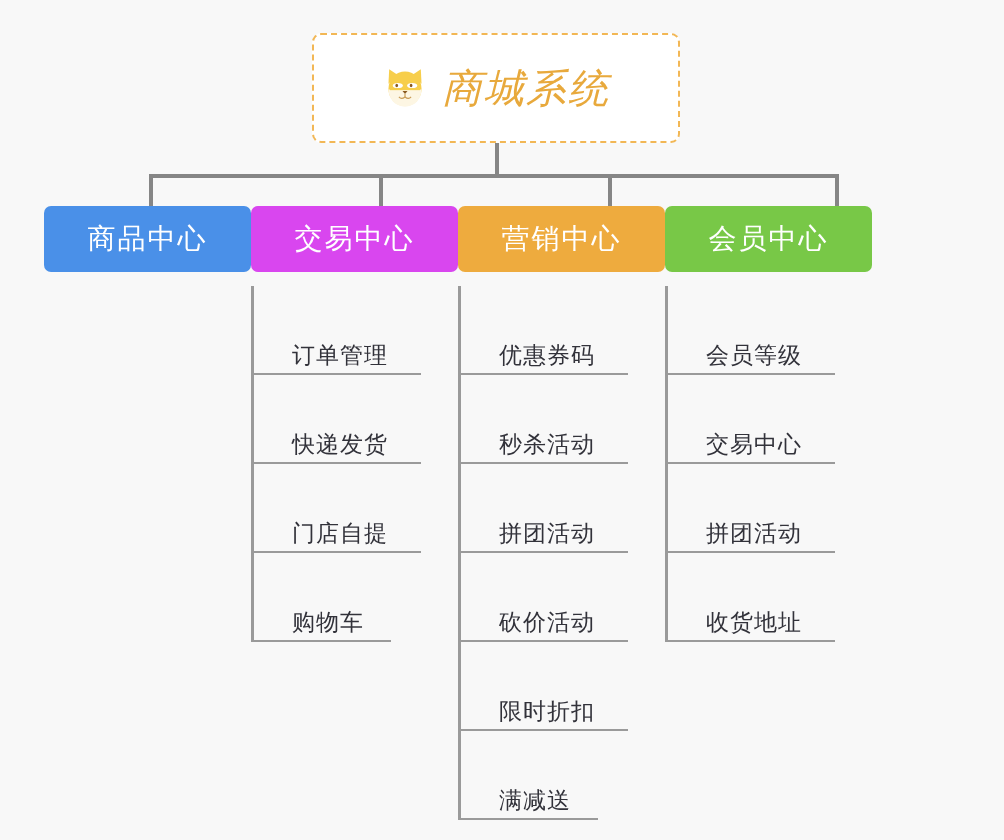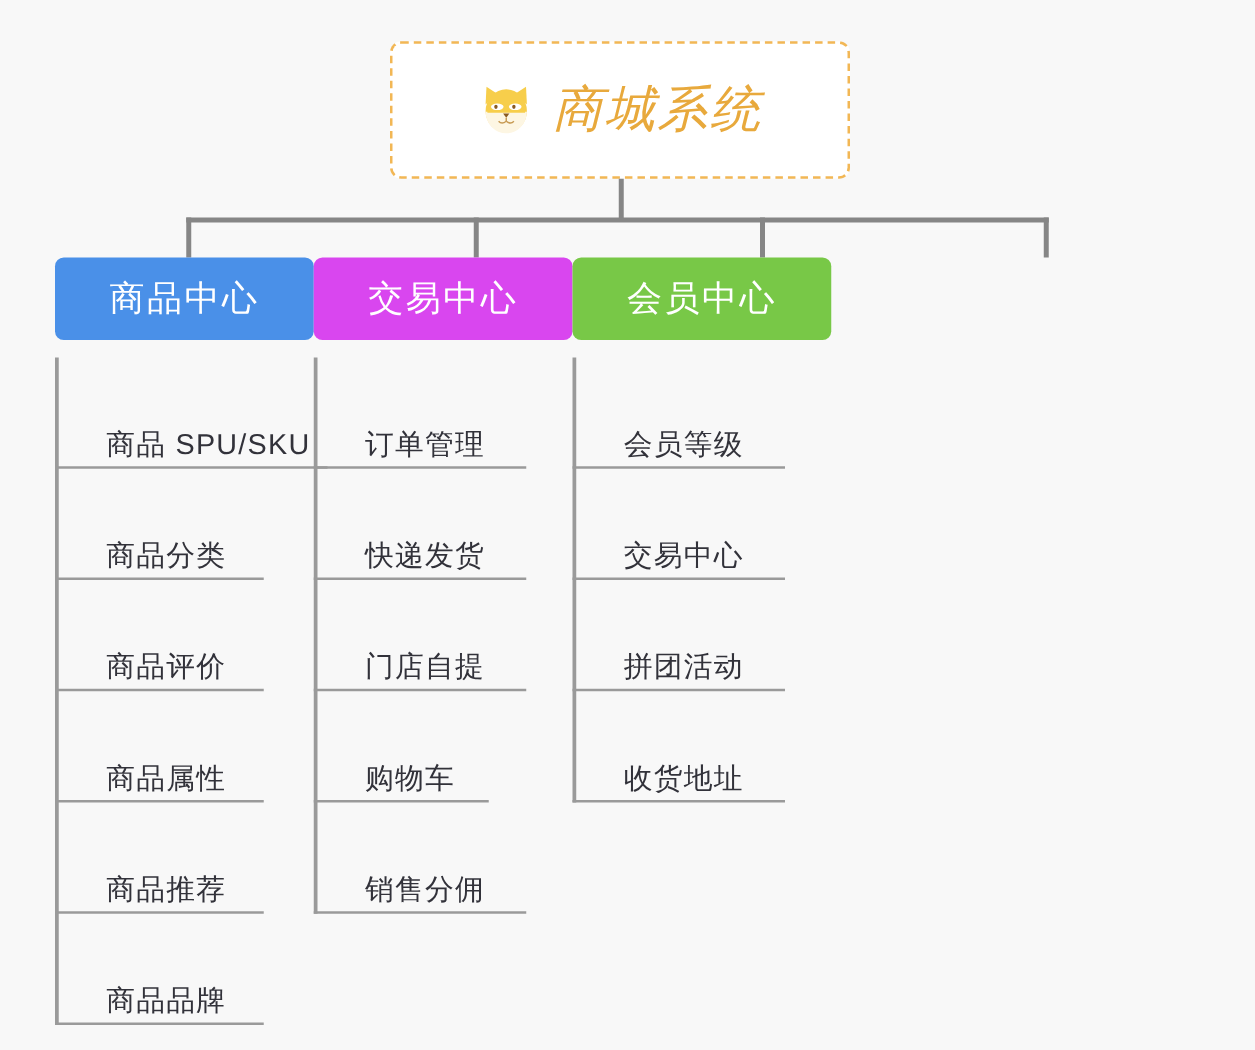--- a/index.html
+++ b/index.html
@@ -141,65 +141,67 @@
   <div class="conn conn-drop" style="left:379px"></div>
   <div class="conn conn-drop" style="left:608px"></div>
   <div class="conn conn-drop" style="left:835px"></div>
 
   <div class="columns">
 
     <div class="column col-0">
       <div class="cat-box" style="background:#4a90e8">
         <span>商品中心</span>
       </div>
-      <div class="leaves">
-        <div class="leaf">
-            <span>商品 SPU/SKU</span>
-          </div>
-        <div class="leaf w-narrow">
-            <span>商品分类</span>
-          </div>
-        <div class="leaf w-narrow">
-            <span>商品评价</span>
-          </div>
-        <div class="leaf w-narrow">
-            <span>商品属性</span>
-          </div>
-        <div class="leaf w-narrow">
-            <span>商品推荐</span>
-          </div>
-        <div class="leaf w-narrow">
-            <span>商品品牌</span>
-          </div>
-      </div>
     </div>
 
     <div class="column col-1">
       <div class="cat-box" style="background:#d946ef">
         <span>交易中心</span>
       </div>
       <div class="leaves">
         <div class="leaf">
             <span>订单管理</span>
           </div>
         <div class="leaf">
             <span>快递发货</span>
           </div>
         <div class="leaf">
             <span>门店自提</span>
           </div>
         <div class="leaf w-narrow">
             <span>购物车</span>
           </div>
-        <div class="leaf">
-            <span>销售分佣</span>
-          </div>
-      </div>
-    </div>
-
+      </div>
+    </div>
+
+    <div class="column col-2">
+      <div class="cat-box" style="background:#eeab3e">
+        <span>营销中心</span>
+      </div>
+      <div class="leaves">
+        <div class="leaf">
+            <span>优惠券码</span>
+          </div>
+        <div class="leaf">
+            <span>秒杀活动</span>
+          </div>
+        <div class="leaf">
+            <span>拼团活动</span>
+          </div>
+        <div class="leaf">
+            <span>砍价活动</span>
+          </div>
+        <div class="leaf">
+            <span>限时折扣</span>
+          </div>
+        <div class="leaf w-narrow">
+            <span>满减送</span>
+          </div>
+      </div>
+    </div>
 
     <div class="column col-3">
       <div class="cat-box" style="background:#78c847">
         <span>会员中心</span>
       </div>
       <div class="leaves">
         <div class="leaf">
             <span>会员等级</span>
           </div>
         <div class="leaf">

